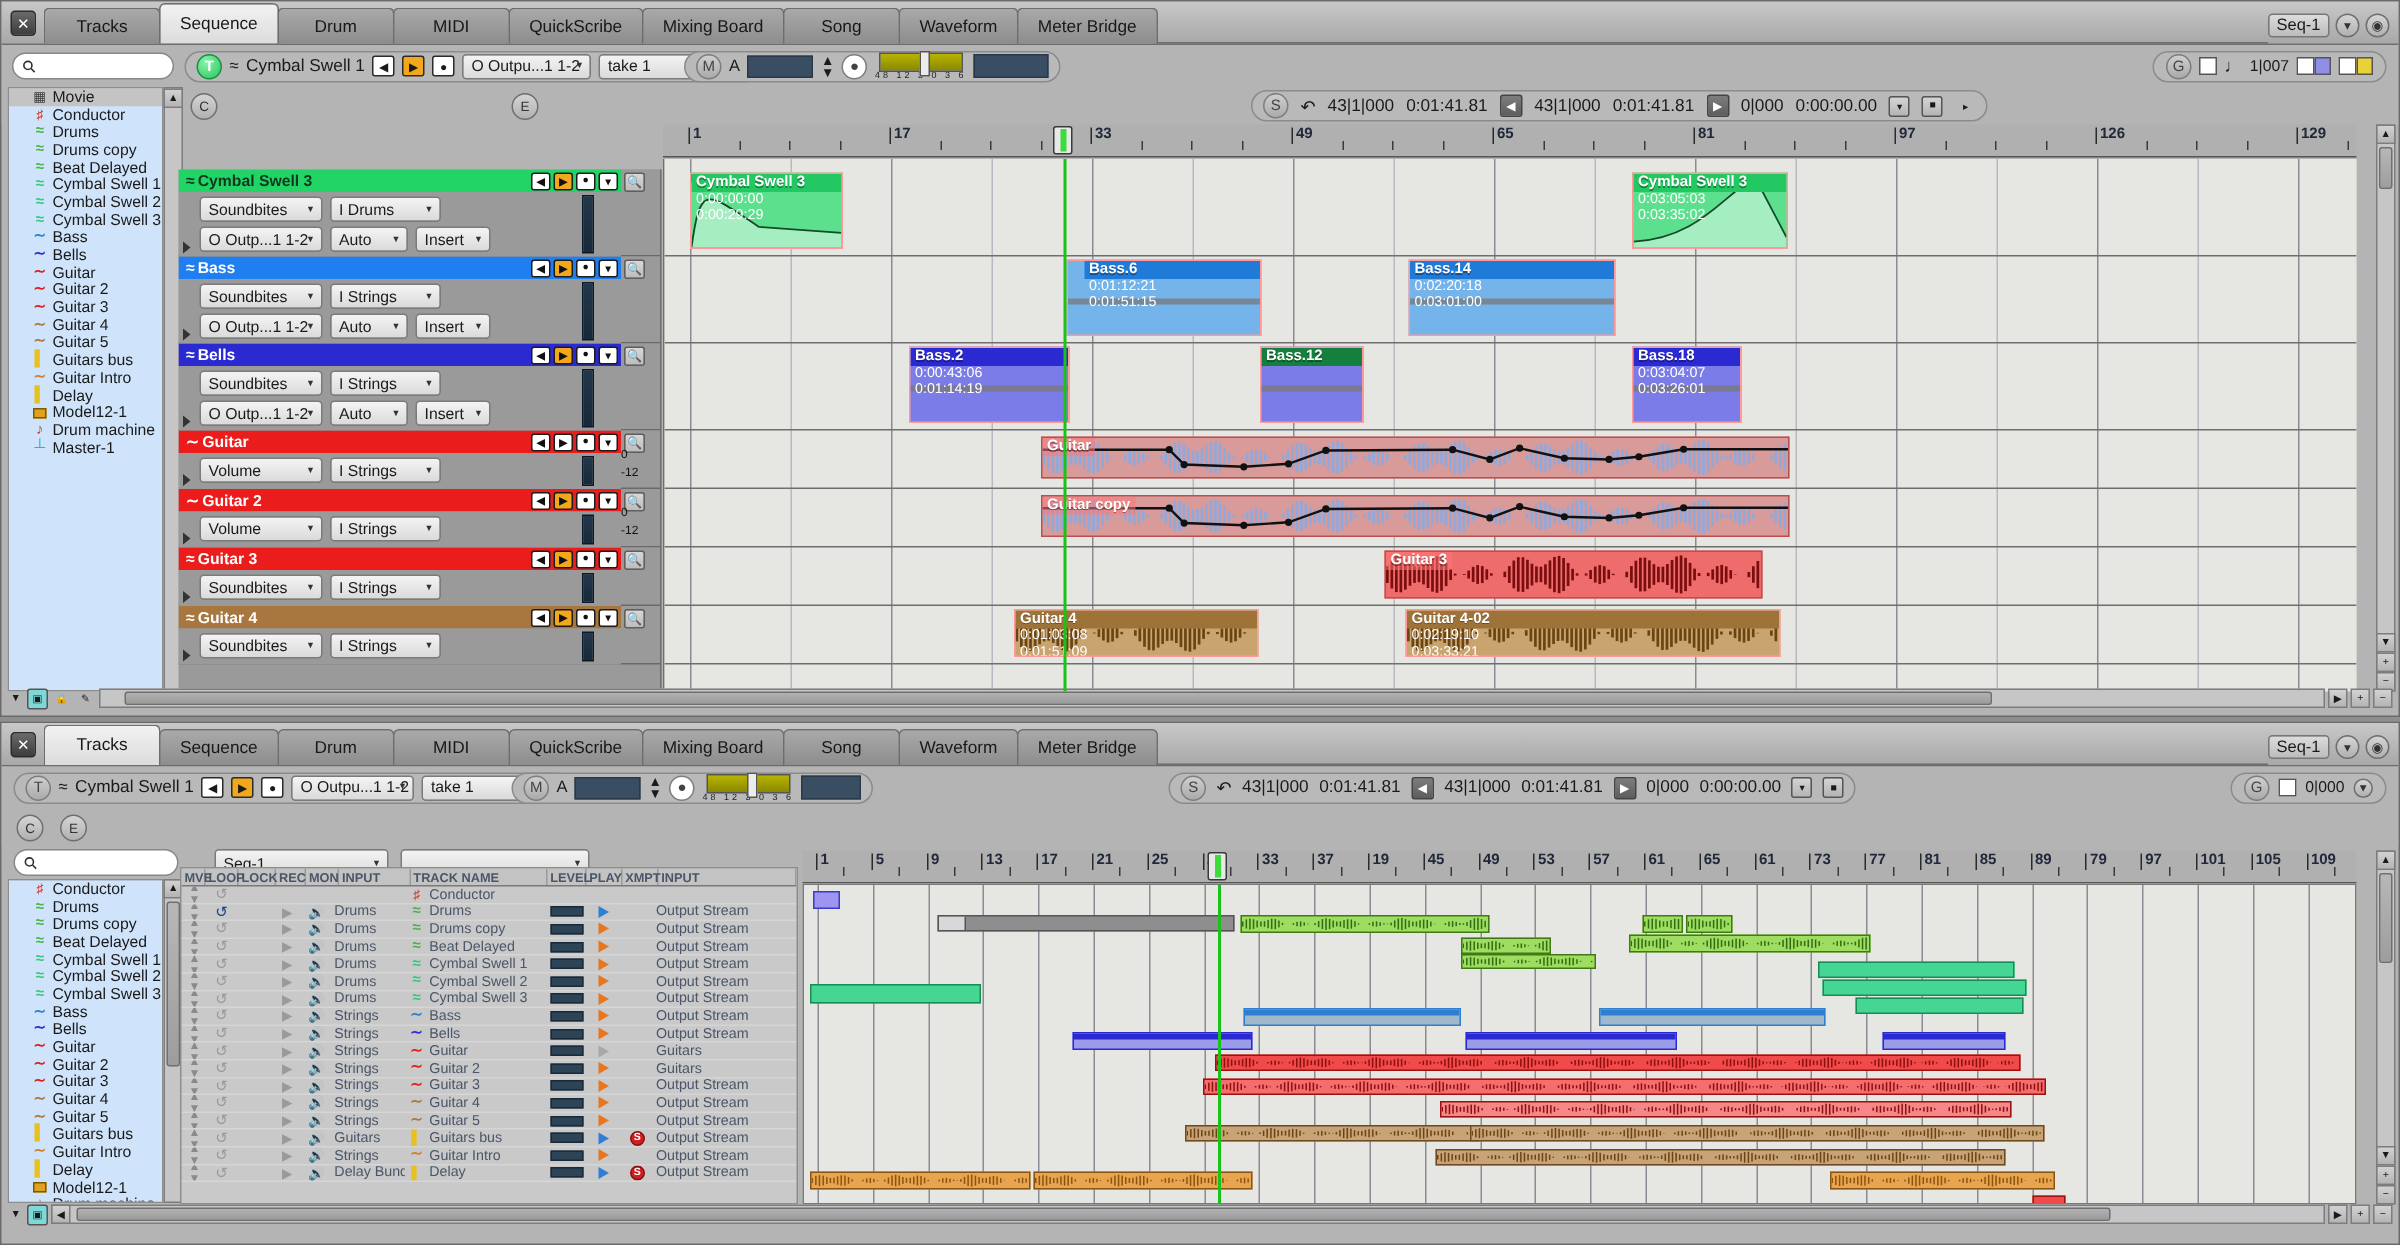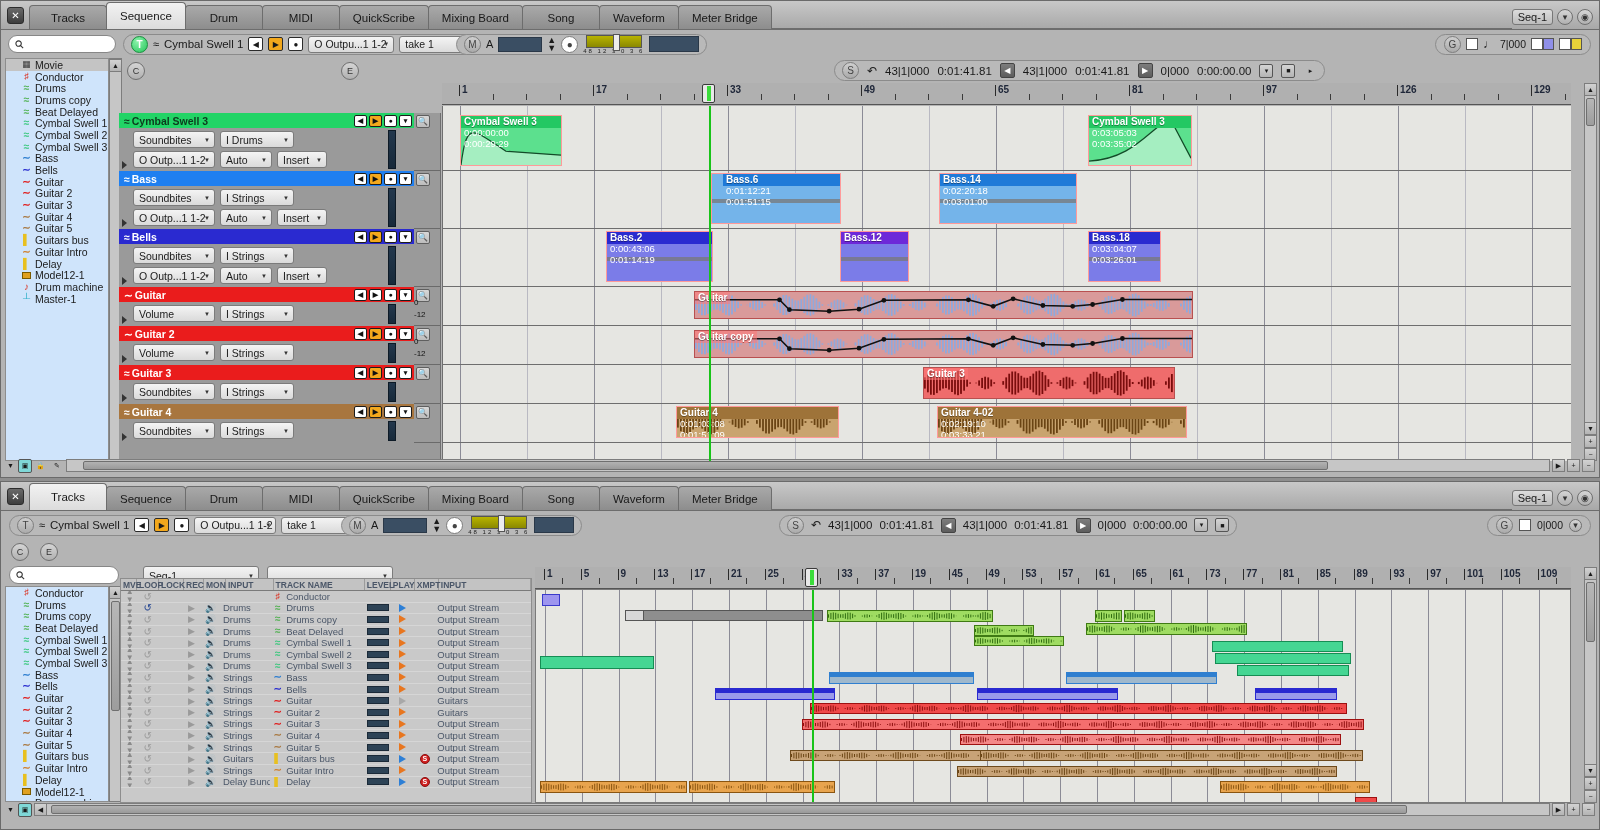--- a/index.html
+++ b/index.html
@@ -196,21 +196,21 @@
             <div class="knob"></div>
           </div>
         <span class="scalelbl">48  12  3 0 3 6</span>
       </div>
       <div class="meterbox" style="width:50px; height:16px;"></div>
     </div>
     <div style="position:absolute; right:8px; display:flex; align-items:center; gap:5px; height:21px; padding:0 8px; border:1px solid #8b8b8b; border-radius:11px; background:#b9b9b9;">
       <div class="grayC">G</div>
       <div class="chk"></div>
       <span style="font-size:12px;">♩</span>
-      <span style="font-size:10.5px;">7|000</span>
+      <span style="font-size:10.5px;">1|007</span>
       <span class="swatch">
           <span class="c"></span>
           <span class="p" style="background:#8f8fe8;"></span>
         </span>
       <span class="swatch">
           <span class="c"></span>
           <span class="p" style="background:#e8d23a;"></span>
         </span>
     </div>
   </div>
@@ -679,21 +679,21 @@
           <div style="position:relative;">
             <div class="cname" style="background:#2a2ad0;">Bass.2</div>
             <div class="ctc">0:00:43:06</div>
             <div class="ctc">0:01:14:19</div>
           </div>
         </div>
         <div class="clip" style="left:397px; top:125px; width:69px; height:51px; background:#7b7ce8;
         border-color:#ff9a9a;">
         <div style="position:absolute;left:0;right:0;top:25.48px;height:4px;background:rgba(120,120,120,.75);"></div>
           <div style="position:relative;">
-            <div class="cname" style="background:#6d28d9;">Bass.12</div>
+            <div class="cname" style="background:#15803d;">Bass.12</div>
           </div>
         </div>
         <div class="clip" style="left:645px; top:125px; width:73px; height:51px; background:#7b7ce8;
         border-color:#ff9a9a;">
         <div style="position:absolute;left:0;right:0;top:25.48px;height:4px;background:rgba(120,120,120,.75);"></div>
           <div style="position:relative;">
             <div class="cname" style="background:#2a2ad0;">Bass.18</div>
             <div class="ctc">0:03:04:07</div>
             <div class="ctc">0:03:26:01</div>
           </div>
@@ -2109,21 +2109,21 @@
         <div class="rtick" style="left:745px;"></div>
         <div class="rlbl" style="left:748px;">81</div>
         <div class="rticksm" style="left:763.4px;"></div>
         <div class="rtick" style="left:781.8px;"></div>
         <div class="rlbl" style="left:784.8px;">85</div>
         <div class="rticksm" style="left:800.1999999999999px;"></div>
         <div class="rtick" style="left:818.5999999999999px;"></div>
         <div class="rlbl" style="left:821.5999999999999px;">89</div>
         <div class="rticksm" style="left:836.9999999999999px;"></div>
         <div class="rtick" style="left:855.4px;"></div>
-        <div class="rlbl" style="left:858.4px;">93</div>
+        <div class="rlbl" style="left:858.4px;">79</div>
         <div class="rticksm" style="left:873.8px;"></div>
         <div class="rtick" style="left:892.1999999999999px;"></div>
         <div class="rlbl" style="left:895.1999999999999px;">97</div>
         <div class="rticksm" style="left:910.5999999999999px;"></div>
         <div class="rtick" style="left:928.9999999999999px;"></div>
         <div class="rlbl" style="left:931.9999999999999px;">101</div>
         <div class="rticksm" style="left:947.3999999999999px;"></div>
         <div class="rtick" style="left:965.8px;"></div>
         <div class="rlbl" style="left:968.8px;">105</div>
         <div class="rticksm" style="left:984.1999999999999px;"></div>

